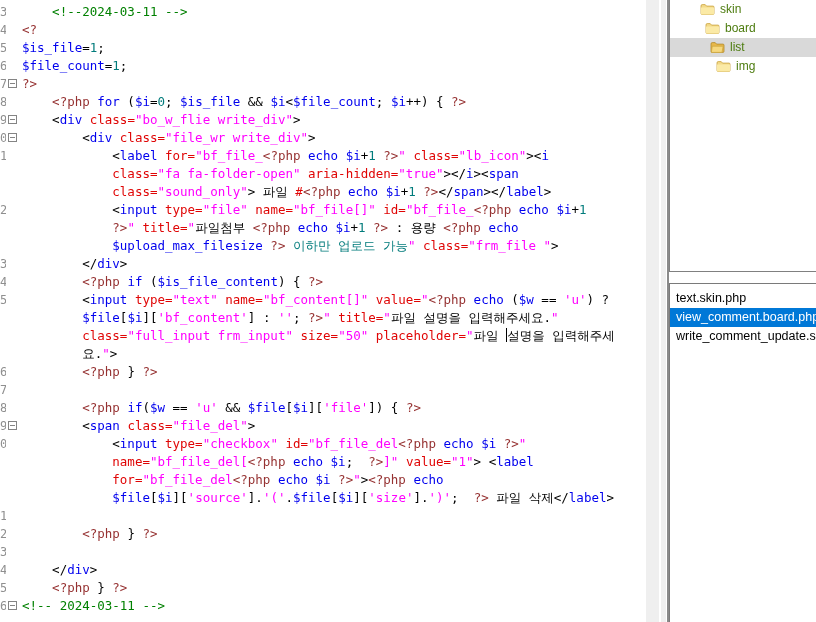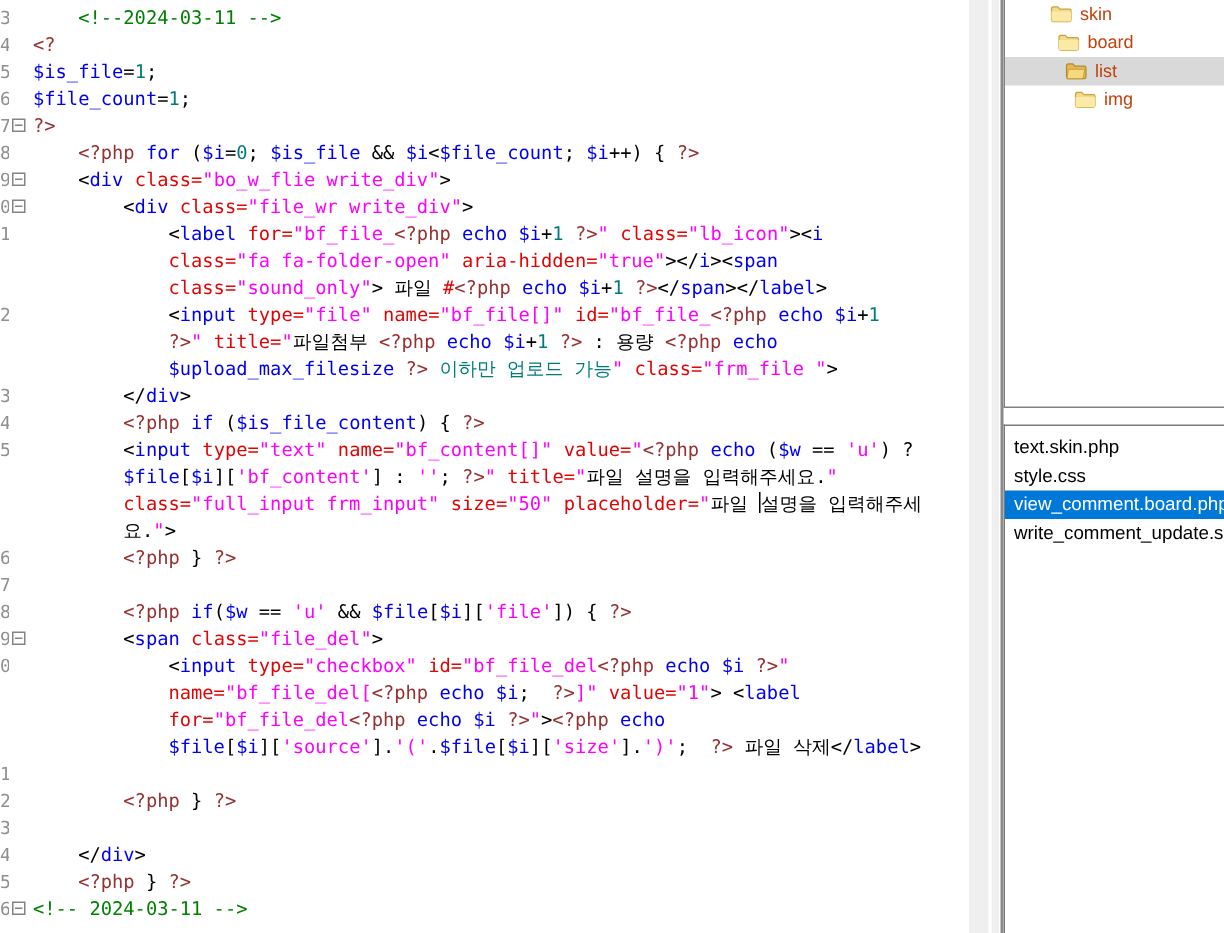--- a/index.html
+++ b/index.html
@@ -17,21 +17,21 @@
   
   .scroll-strip{position:absolute;left:646px;top:0;width:20px;height:622px;background:#efefef;}
   .scroll-strip .inner-line{position:absolute;left:13px;top:0;width:2px;height:622px;background:#ffffff;}
   .side-border{position:absolute;left:667px;top:0;width:2px;height:622px;background:#8a8a8a;}
   
   .tree-panel{position:absolute;left:669px;top:-1px;width:148px;height:273px;background:#fff;
               border:1px solid #808080;border-right:none;border-top:none;box-sizing:border-box;
               font-family:"Liberation Sans","DejaVu Sans",sans-serif;font-size:12px;}
   .tree-row{position:absolute;left:0;width:148px;height:19px;}
   .tree-row.selected{background:#d9d9d9;}
-  .tree-label{position:absolute;top:2px;color:#c2410c;}
+  .tree-label{position:absolute;top:2px;color:#4d7c0f;}
   .tree-icon{position:absolute;top:3px;width:15px;height:12px;}
   .list-panel{position:absolute;left:669px;top:283px;width:148px;height:340px;background:#fff;
               border:1px solid #7a7a7a;border-right:none;border-bottom:none;box-sizing:border-box;
               font-family:"Liberation Sans","DejaVu Sans",sans-serif;font-size:12.5px;}
   .file-row{position:relative;height:19px;line-height:19px;padding-left:6px;white-space:nowrap;color:#000;}
   .file-row.selected{background:#0078d7;color:#fff;}
   .files-wrap{padding-top:5px;}
 </style>
 </head>
 <body>
@@ -105,18 +105,17 @@
         <span class="tree-icon" style="left: 46px;"><svg width="15" height="13" viewBox="0 0 15 13" xmlns="http://www.w3.org/2000/svg">
             <path d="M1 3 Q1 1.6 2.2 1.6 L5.2 1.6 L6.6 3.1 L13 3.1 Q14 3.1 14 4.1 L14 10.4 Q14 11.4 13 11.4 L2 11.4 Q1 11.4 1 10.4 Z" fill="#f3da8a" stroke="#c9a23d" stroke-width="0.8"></path>
             <path d="M1 4.6 L14 4.6 L14 10.4 Q14 11.4 13 11.4 L2 11.4 Q1 11.4 1 10.4 Z" fill="#fbeaa6" stroke="none"></path>
           </svg></span>
         <span class="tree-label" style="left: 66px;">img</span>
       </div>
     </div>
   <div class="list-panel">
     <div class="files-wrap" id="files-wrap">
         <div class="file-row">text.skin.php</div>
-        <div class="file-row">style.css</div>
         <div class="file-row selected" style="background: rgb(0, 120, 215);">view_comment.board.php</div>
         <div class="file-row">write_comment_update.skin</div>
       </div>
   </div>
 </div>
 
 </body></html>

